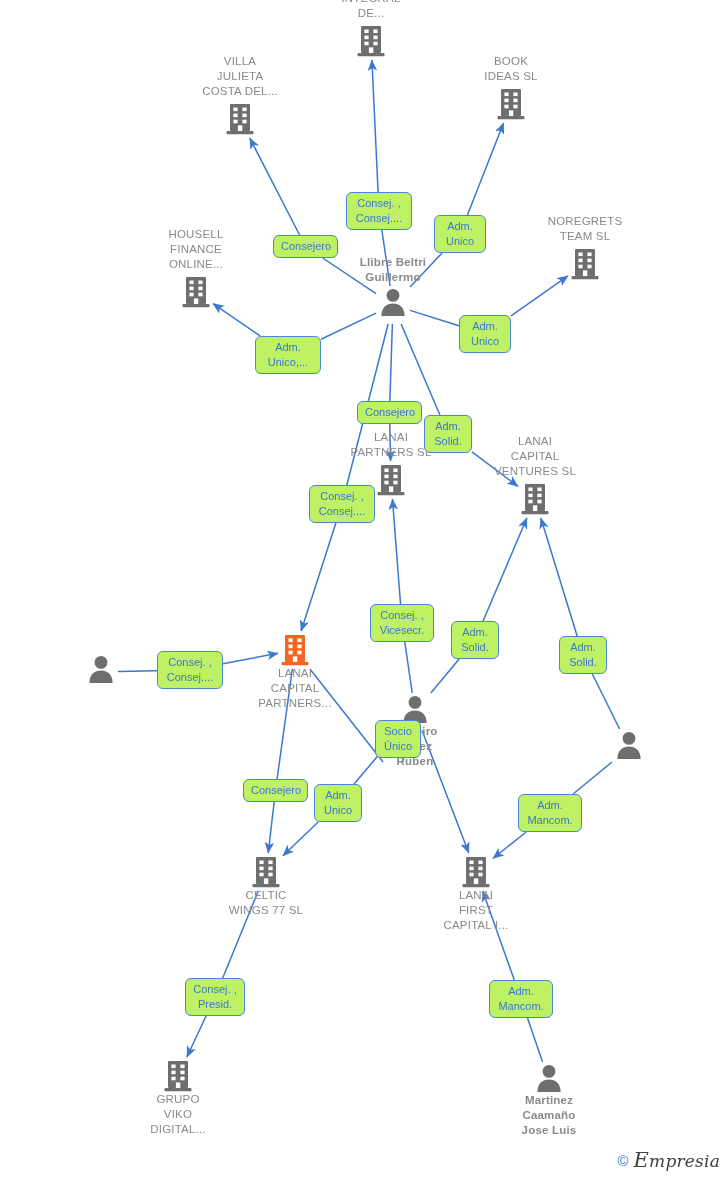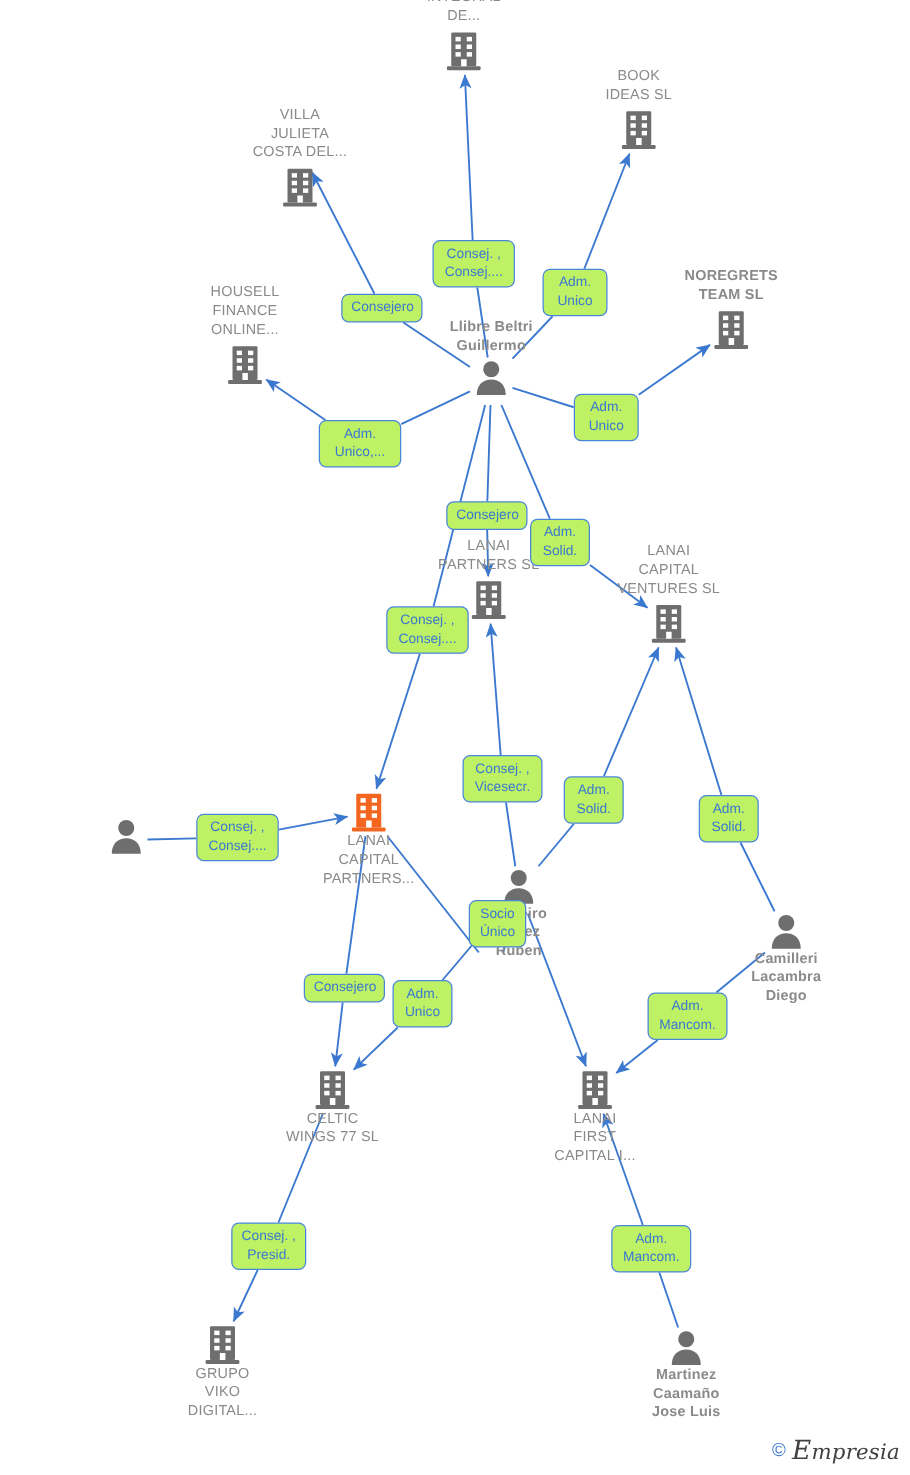--- a/index.html
+++ b/index.html
@@ -187,21 +187,21 @@
             <rect x="7.4" y="6.5" width="4.2" height="3.6" fill="#fff"></rect>
             <rect x="16.4" y="6.5" width="4.2" height="3.6" fill="#fff"></rect>
             <rect x="7.4" y="12.6" width="4.2" height="3.6" fill="#fff"></rect>
             <rect x="16.4" y="12.6" width="4.2" height="3.6" fill="#fff"></rect>
             <rect x="7.4" y="18.7" width="4.2" height="3.6" fill="#fff"></rect>
             <rect x="16.4" y="18.7" width="4.2" height="3.6" fill="#fff"></rect>
             <rect x="11.9" y="24.4" width="4.4" height="5.6" fill="#fff"></rect>
           </svg>
         </span>
       </div>
-      <div class="node company cap-above" style="left: 240px; top: 54px; margin-top: 31px;">
+      <div class="node company cap-above" style="left: 240px; top: 54px;">
         <span class="caption">VILLA
 JULIETA
 COSTA DEL...</span>
         <span class="glyph">
           <svg width="28" height="34" viewBox="0 0 28 34">
             <rect x="4" y="3" width="20" height="27" rx="1" fill="currentColor"></rect>
             <rect x="0.5" y="30" width="27" height="3.2" rx="1" fill="currentColor"></rect>
             <rect x="7.4" y="6.5" width="4.2" height="3.6" fill="#fff"></rect>
             <rect x="16.4" y="6.5" width="4.2" height="3.6" fill="#fff"></rect>
             <rect x="7.4" y="12.6" width="4.2" height="3.6" fill="#fff"></rect>
@@ -222,21 +222,21 @@
             <rect x="7.4" y="6.5" width="4.2" height="3.6" fill="#fff"></rect>
             <rect x="16.4" y="6.5" width="4.2" height="3.6" fill="#fff"></rect>
             <rect x="7.4" y="12.6" width="4.2" height="3.6" fill="#fff"></rect>
             <rect x="16.4" y="12.6" width="4.2" height="3.6" fill="#fff"></rect>
             <rect x="7.4" y="18.7" width="4.2" height="3.6" fill="#fff"></rect>
             <rect x="16.4" y="18.7" width="4.2" height="3.6" fill="#fff"></rect>
             <rect x="11.9" y="24.4" width="4.4" height="5.6" fill="#fff"></rect>
           </svg>
         </span>
       </div>
-      <div class="node company cap-above" style="left: 585px; top: 214px; font-weight: bold;">
+      <div class="node company cap-above" style="left: 585px; top: 214px;">
         <span class="caption">NOREGRETS
 TEAM  SL</span>
         <span class="glyph">
           <svg width="28" height="34" viewBox="0 0 28 34">
             <rect x="4" y="3" width="20" height="27" rx="1" fill="currentColor"></rect>
             <rect x="0.5" y="30" width="27" height="3.2" rx="1" fill="currentColor"></rect>
             <rect x="7.4" y="6.5" width="4.2" height="3.6" fill="#fff"></rect>
             <rect x="16.4" y="6.5" width="4.2" height="3.6" fill="#fff"></rect>
             <rect x="7.4" y="12.6" width="4.2" height="3.6" fill="#fff"></rect>
             <rect x="16.4" y="12.6" width="4.2" height="3.6" fill="#fff"></rect>
@@ -346,23 +346,20 @@
 Lopez
 Ruben</span>
       </div>
       <div class="node person" style="left: 629px; top: 730px;">
         <span class="glyph">
           <svg width="30" height="30" viewBox="0 0 30 30">
             <circle cx="15" cy="8.4" r="6.4" fill="currentColor"></circle>
             <path d="M3.4 29 C3.4 20.6 8.6 16.6 15 16.6 C21.4 16.6 26.6 20.6 26.6 29 Z" fill="currentColor"></path>
           </svg>
         </span>
-        <span class="caption">Camilleri
-Lacambra
-Diego</span>
       </div>
       <div class="node company" style="left: 266px; top: 854px;">
         <span class="glyph">
           <svg width="28" height="34" viewBox="0 0 28 34">
             <rect x="4" y="3" width="20" height="27" rx="1" fill="currentColor"></rect>
             <rect x="0.5" y="30" width="27" height="3.2" rx="1" fill="currentColor"></rect>
             <rect x="7.4" y="6.5" width="4.2" height="3.6" fill="#fff"></rect>
             <rect x="16.4" y="6.5" width="4.2" height="3.6" fill="#fff"></rect>
             <rect x="7.4" y="12.6" width="4.2" height="3.6" fill="#fff"></rect>
             <rect x="16.4" y="12.6" width="4.2" height="3.6" fill="#fff"></rect>

